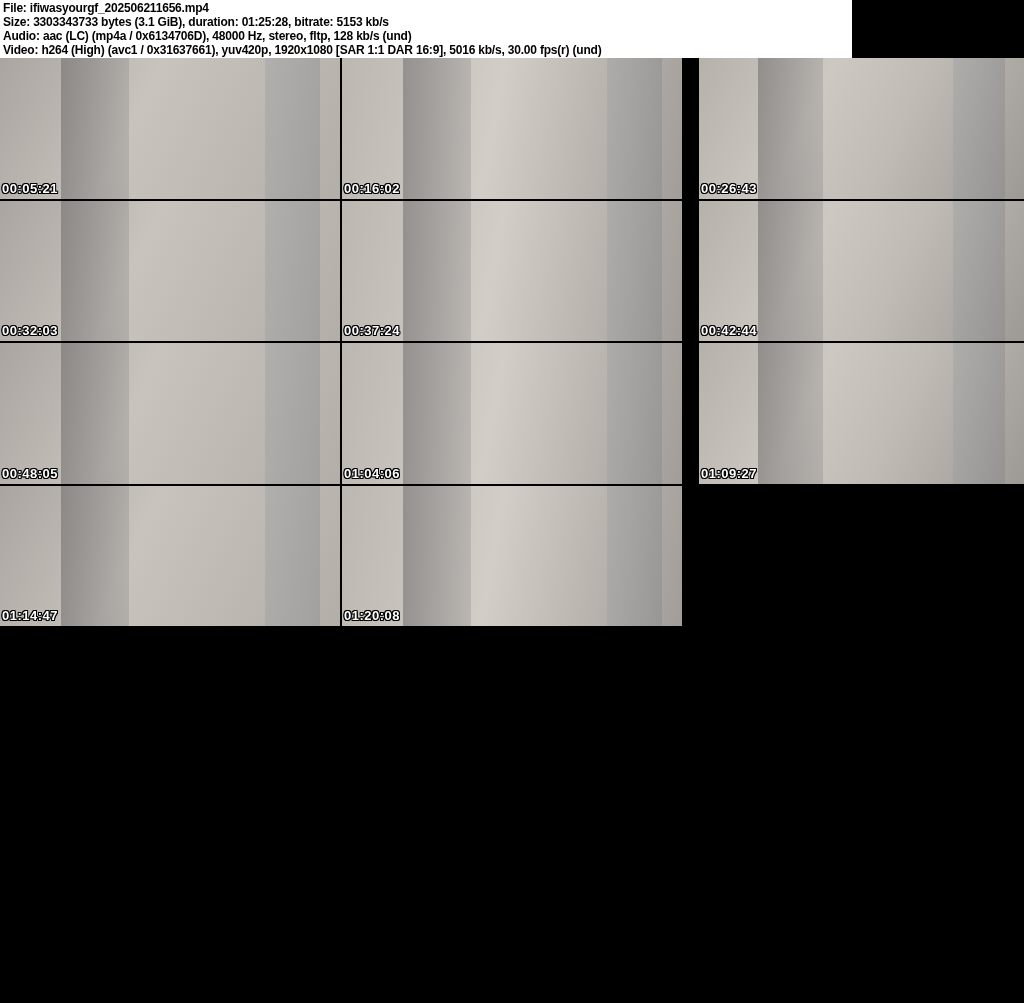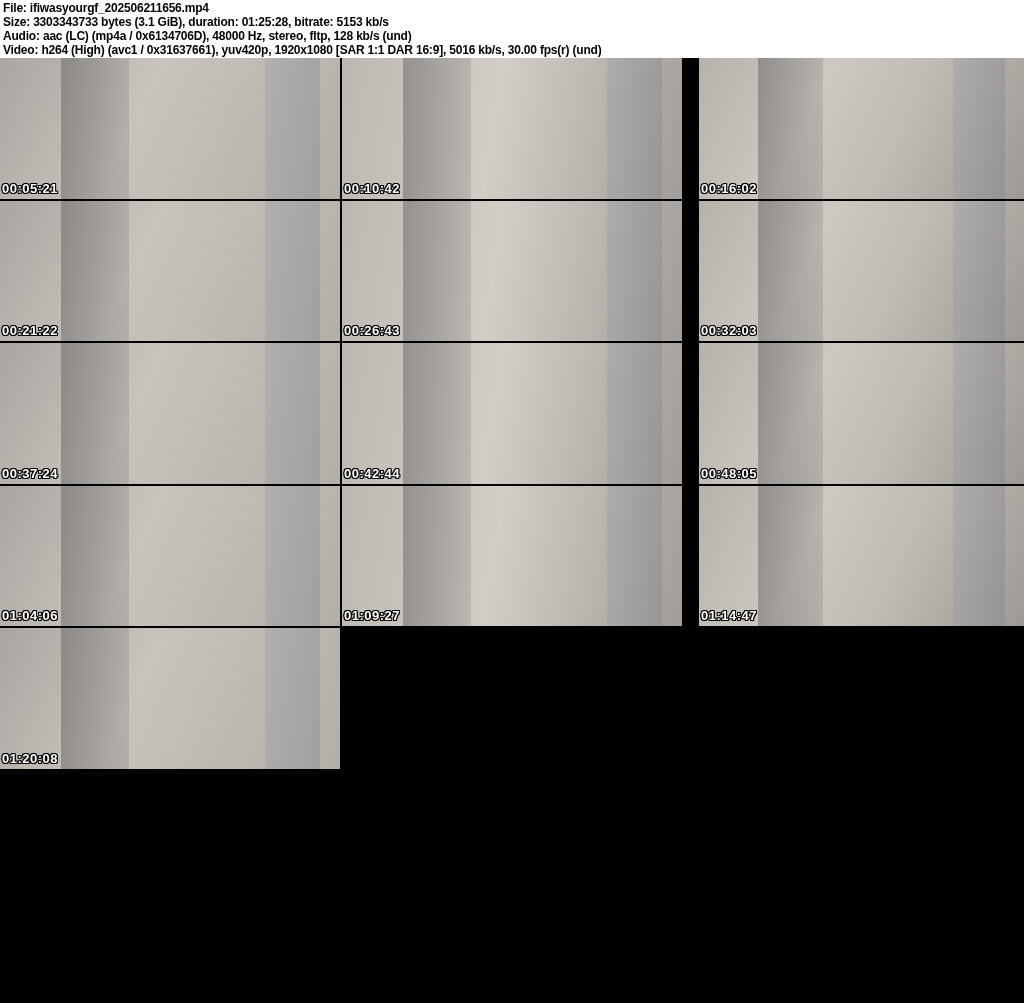--- a/index.html
+++ b/index.html
@@ -8,21 +8,21 @@
     background: #000;
     font-family: "Liberation Sans", "DejaVu Sans", sans-serif;
   }
   .sheet {
     width: 1024px;
     height: 1003px;
     background: #000;
     overflow: hidden;
   }
   .meta-header {
-    width: 1024px;
+    width: 852px;
     height: 58px;
     background: #ffffff;
     color: #000000;
     padding: 1px 2px 0 3px;
     font-size: 12px;
     font-weight: bold;
     line-height: 14px;
     letter-spacing: -0.2px;
     white-space: nowrap;
     overflow: hidden;
@@ -89,27 +89,21 @@
     <span class="meta-line">Size: 3303343733 bytes (3.1 GiB), duration: 01:25:28, bitrate: 5153 kb/s</span>
     <span class="meta-line">Audio: aac (LC) (mp4a / 0x6134706D), 48000 Hz, stereo, fltp, 128 kb/s (und)</span>
     <span class="meta-line">Video: h264 (High) (avc1 / 0x31637661), yuv420p, 1920x1080 [SAR 1:1 DAR 16:9], 5016 kb/s, 30.00 fps(r) (und)</span>
   </div>
 
   <div class="thumb-grid">
     <div class="thumb-cell">
       <span class="timestamp">00:05:21</span>
     </div>
     <div class="thumb-cell">
-      <span class="timestamp">00:10:42</span>
-    </div>
-    <div class="thumb-cell">
       <span class="timestamp">00:16:02</span>
-    </div>
-    <div class="thumb-cell">
-      <span class="timestamp">00:21:22</span>
     </div>
     <div class="thumb-cell">
       <span class="timestamp">00:26:43</span>
     </div>
     <div class="thumb-cell">
       <span class="timestamp">00:32:03</span>
     </div>
     <div class="thumb-cell">
       <span class="timestamp">00:37:24</span>
     </div>

